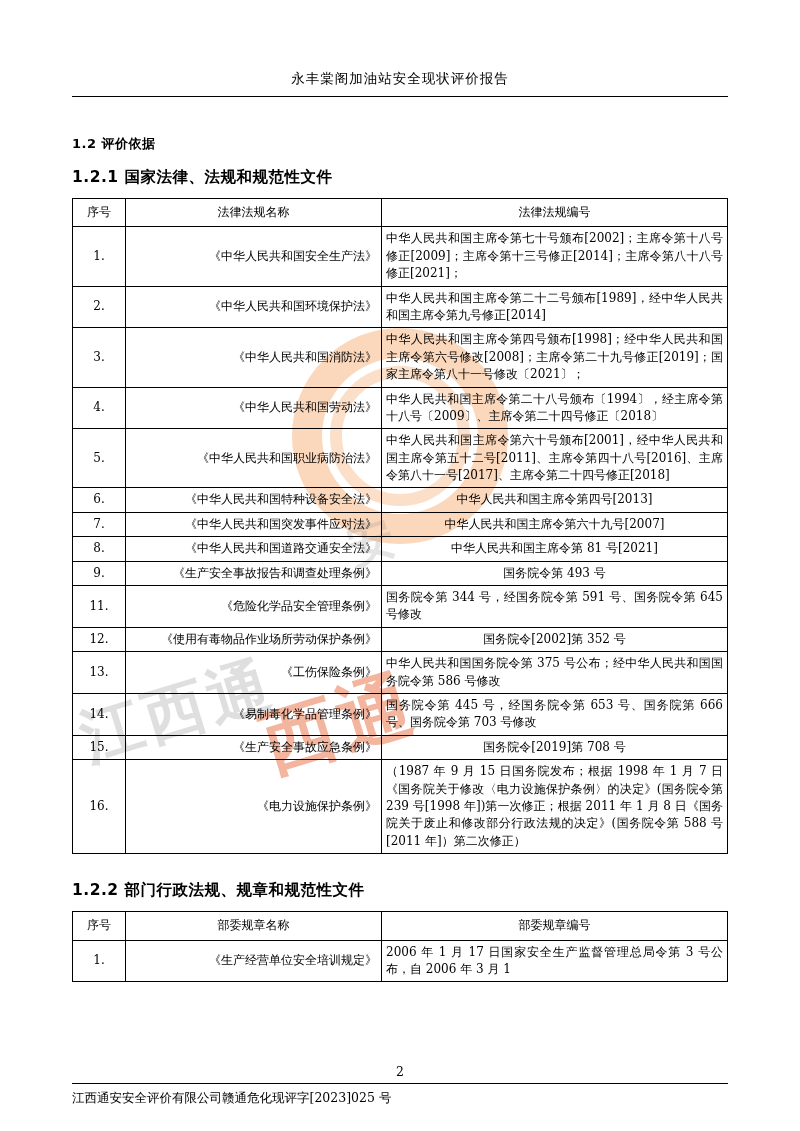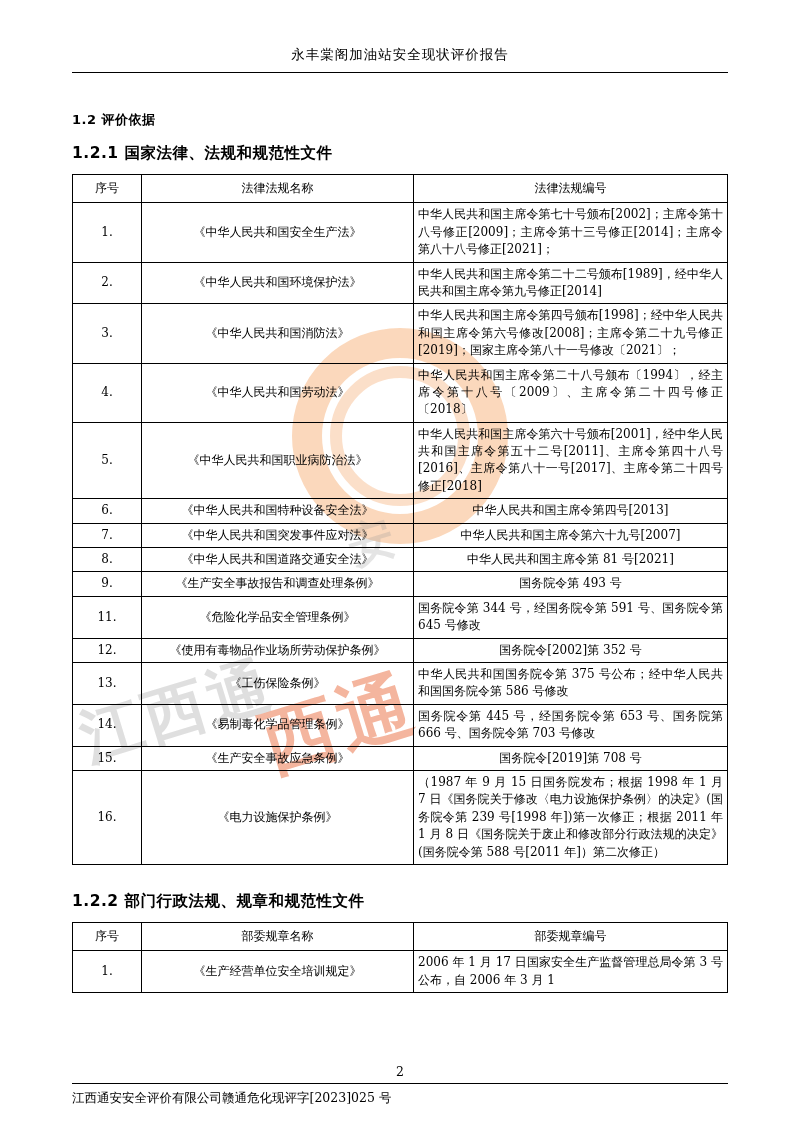--- a/index.html
+++ b/index.html
@@ -72,21 +72,21 @@
     font-size: 46px;
     transform: rotate(-17deg);
     transform-origin: left top;
     color: rgba(150,150,150,0.26);
   }
 
   
   .page-header {
     position: relative;
     z-index: 2;
-    padding-top: 46px;
+    padding-top: 70px;
     text-align: center;
     font-size: 13.5px;
     letter-spacing: 1px;
   }
   .header-rule {
     position: relative;
     z-index: 2;
     border-bottom: 1px solid #000;
     margin-top: 8px;
   }
@@ -142,24 +142,24 @@
     line-height: 1.45;
   }
   table.law th, table.law td {
     border: 1px solid #000;
     padding: 3px 4px;
     vertical-align: middle;
   }
   table.law th {
     text-align: center;
     font-weight: normal;
-    padding: 5px 8px;
+    padding: 5px 0;
   }
   .c-no   { width: 52px;  text-align: center; }
-  .c-name { width: 255px; text-align: center; }
+  .c-name { width: 255px; text-align: right; }
   .c-code { text-align: center; }
   .c-code.just {
     text-align: justify;
     text-justify: inter-ideograph;
   }
 </style>
 </head>
 <body>
 
 <div id="page">

